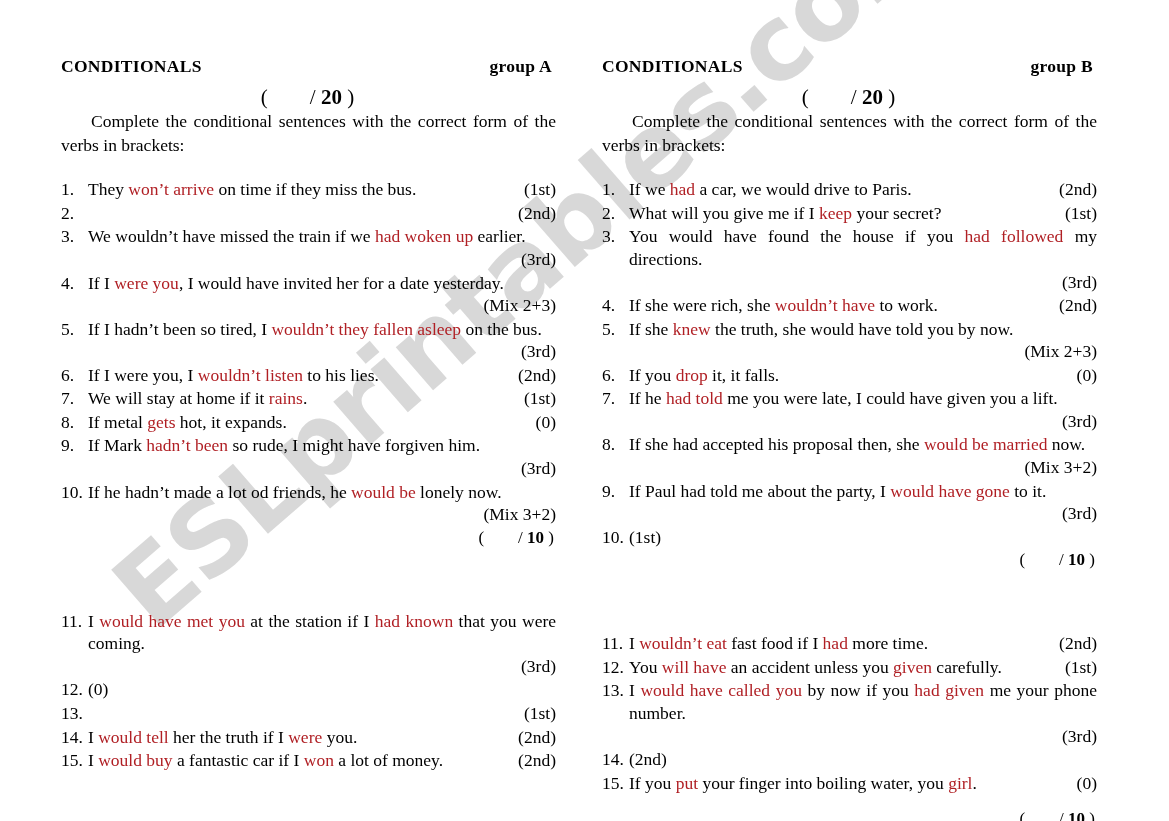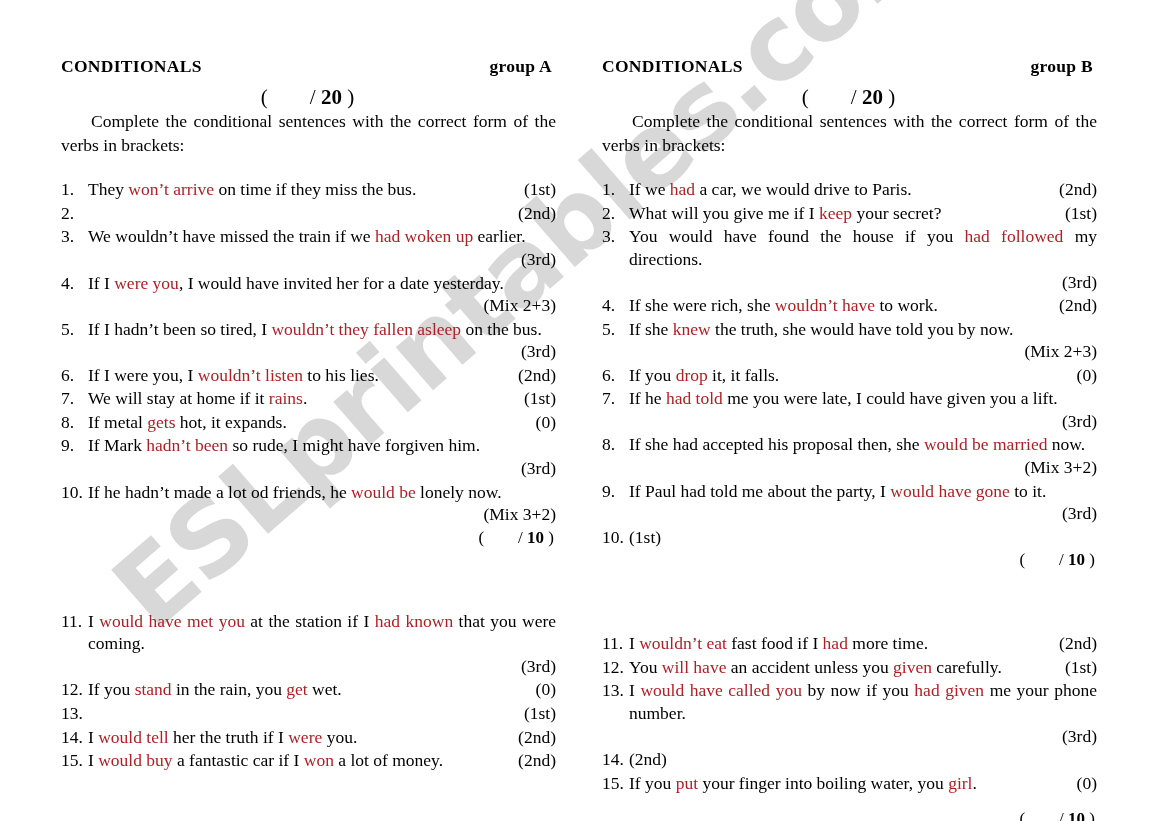--- a/index.html
+++ b/index.html
@@ -250,21 +250,20 @@
             <span class="ex-num">11.</span>
             <div class="ex-body">
               <div class="ex-sentence">I <span class="ans">would have met you</span> at the station if I <span class="ans">had known</span> that you were coming.</div>
               <div class="tag-line">(3rd)</div>
             </div>
           </div>
           <div class="ex-item">
             <span class="ex-num">12.</span>
             <div class="ex-body">
               <div class="ex-sentence single">
-                <span class="txt">If you <span class="ans">stand</span> in the rain, you <span class="ans">get</span> wet.</span>
                 <span class="tag">(0)</span>
               </div>
             </div>
           </div>
           <div class="ex-item">
             <span class="ex-num">13.</span>
             <div class="ex-body">
               <div class="tag-line">(1st)</div>
             </div>
           </div>

